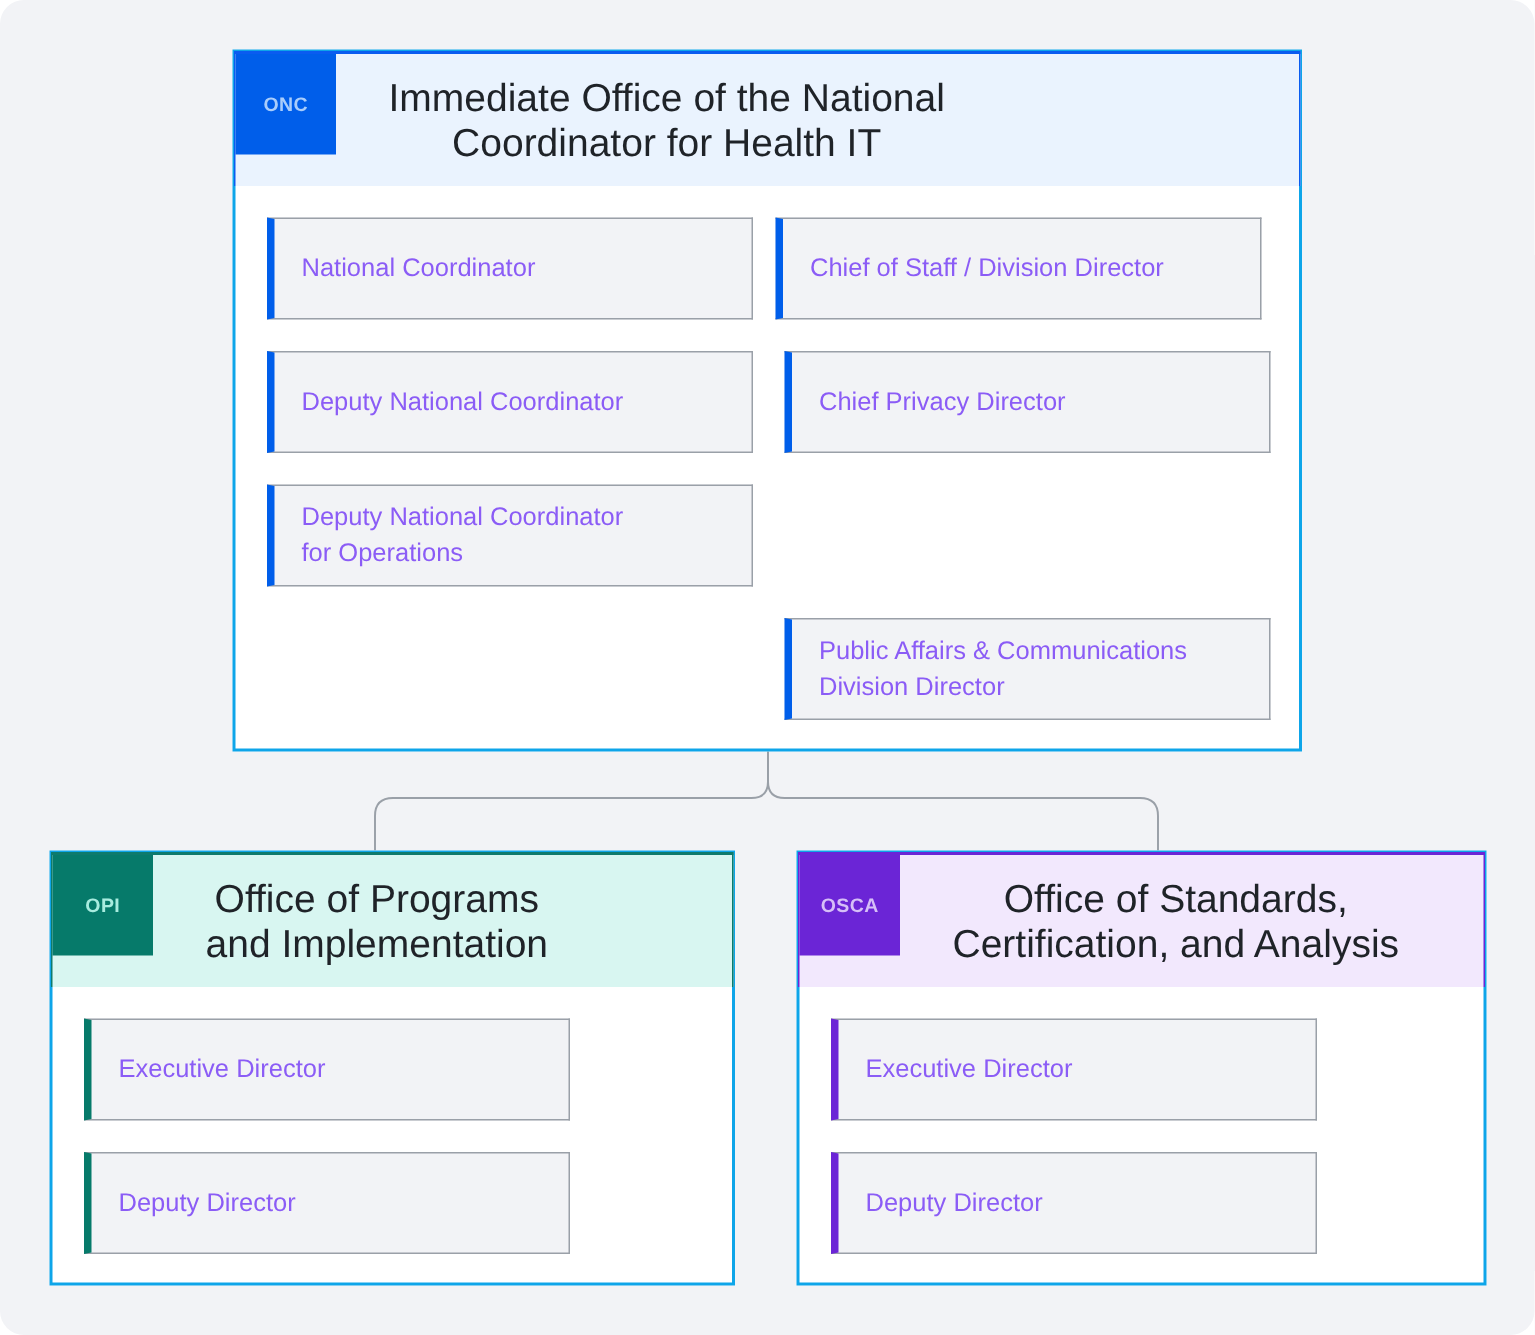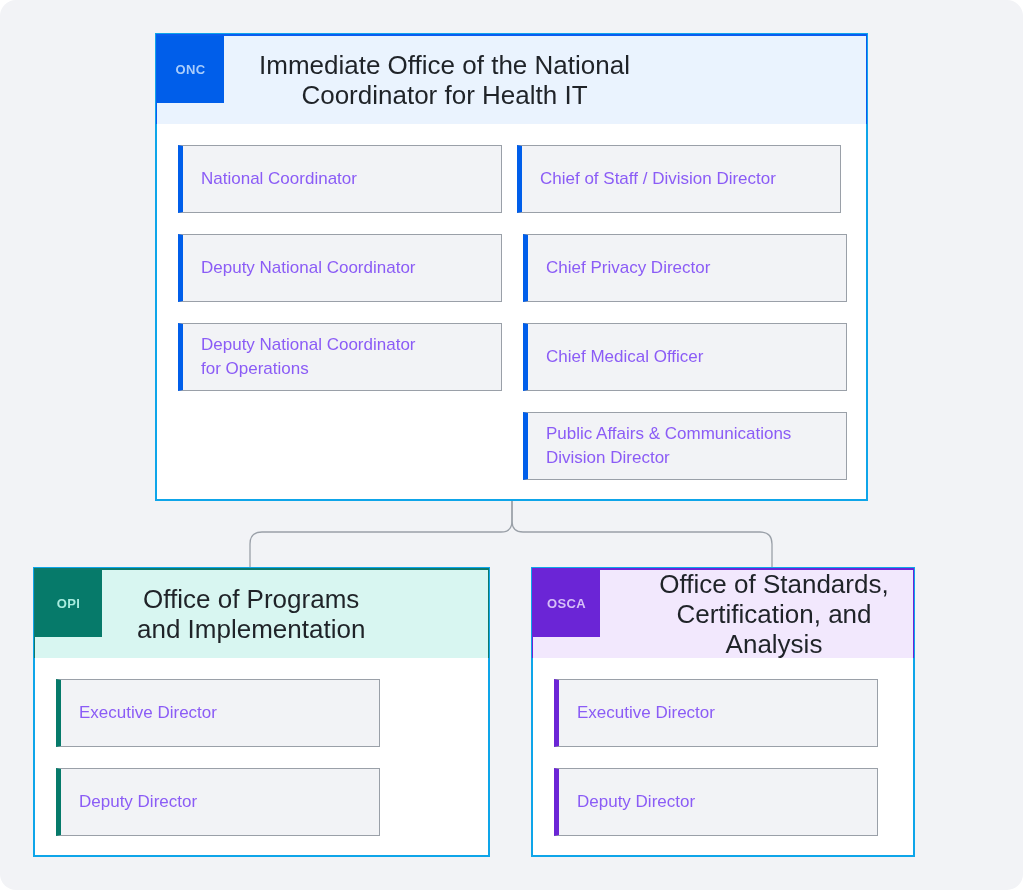--- a/index.html
+++ b/index.html
@@ -54,36 +54,35 @@
 Coordinator for Health IT</div>
     </div>
 
     <div class="card" style="left:21px; top:110px;"><span>National Coordinator</span></div>
     <div class="card" style="left:21px; top:199px;"><span>Deputy National Coordinator</span></div>
     <div class="card" style="left:21px; top:288px;"><span>Deputy National Coordinator
 for Operations</span></div>
 
     <div class="card" style="left:360px; top:110px;"><span>Chief of Staff / Division Director</span></div>
     <div class="card" style="left:366px; top:199px;"><span>Chief Privacy Director</span></div>
-    <div class="card" style="left:366px; top:288px;"><span>Chief Medical Officer</span></div>
     <div class="card" style="left:366px; top:377px;"><span>Public Affairs &amp; Communications
 Division Director</span></div>
   </div>
 
   <div class="panel opi" style="left:33px; top:567px; width:457px; height:290px;">
     <div class="panel-header">
       <div class="badge">OPI</div>
       <div class="panel-title">Office of Programs
 and Implementation</div>
     </div>
     <div class="card" style="left:21px; top:110px;"><span>Executive Director</span></div>
     <div class="card" style="left:21px; top:199px;"><span>Deputy Director</span></div>
   </div>
 
-  <div class="panel osca" style="left:531px; top:567px; width:384px; height:290px;padding-left:39px;">
+  <div class="panel osca" style="left:531px; top:567px; width:460px; height:290px;padding-left:39px;">
     <div class="panel-header">
       <div class="badge">OSCA</div>
       <div class="panel-title">Office of Standards,
 Certification, and Analysis</div>
     </div>
     <div class="card" style="left:21px; top:110px;"><span>Executive Director</span></div>
     <div class="card" style="left:21px; top:199px;"><span>Deputy Director</span></div>
   </div>
 
 </div>

